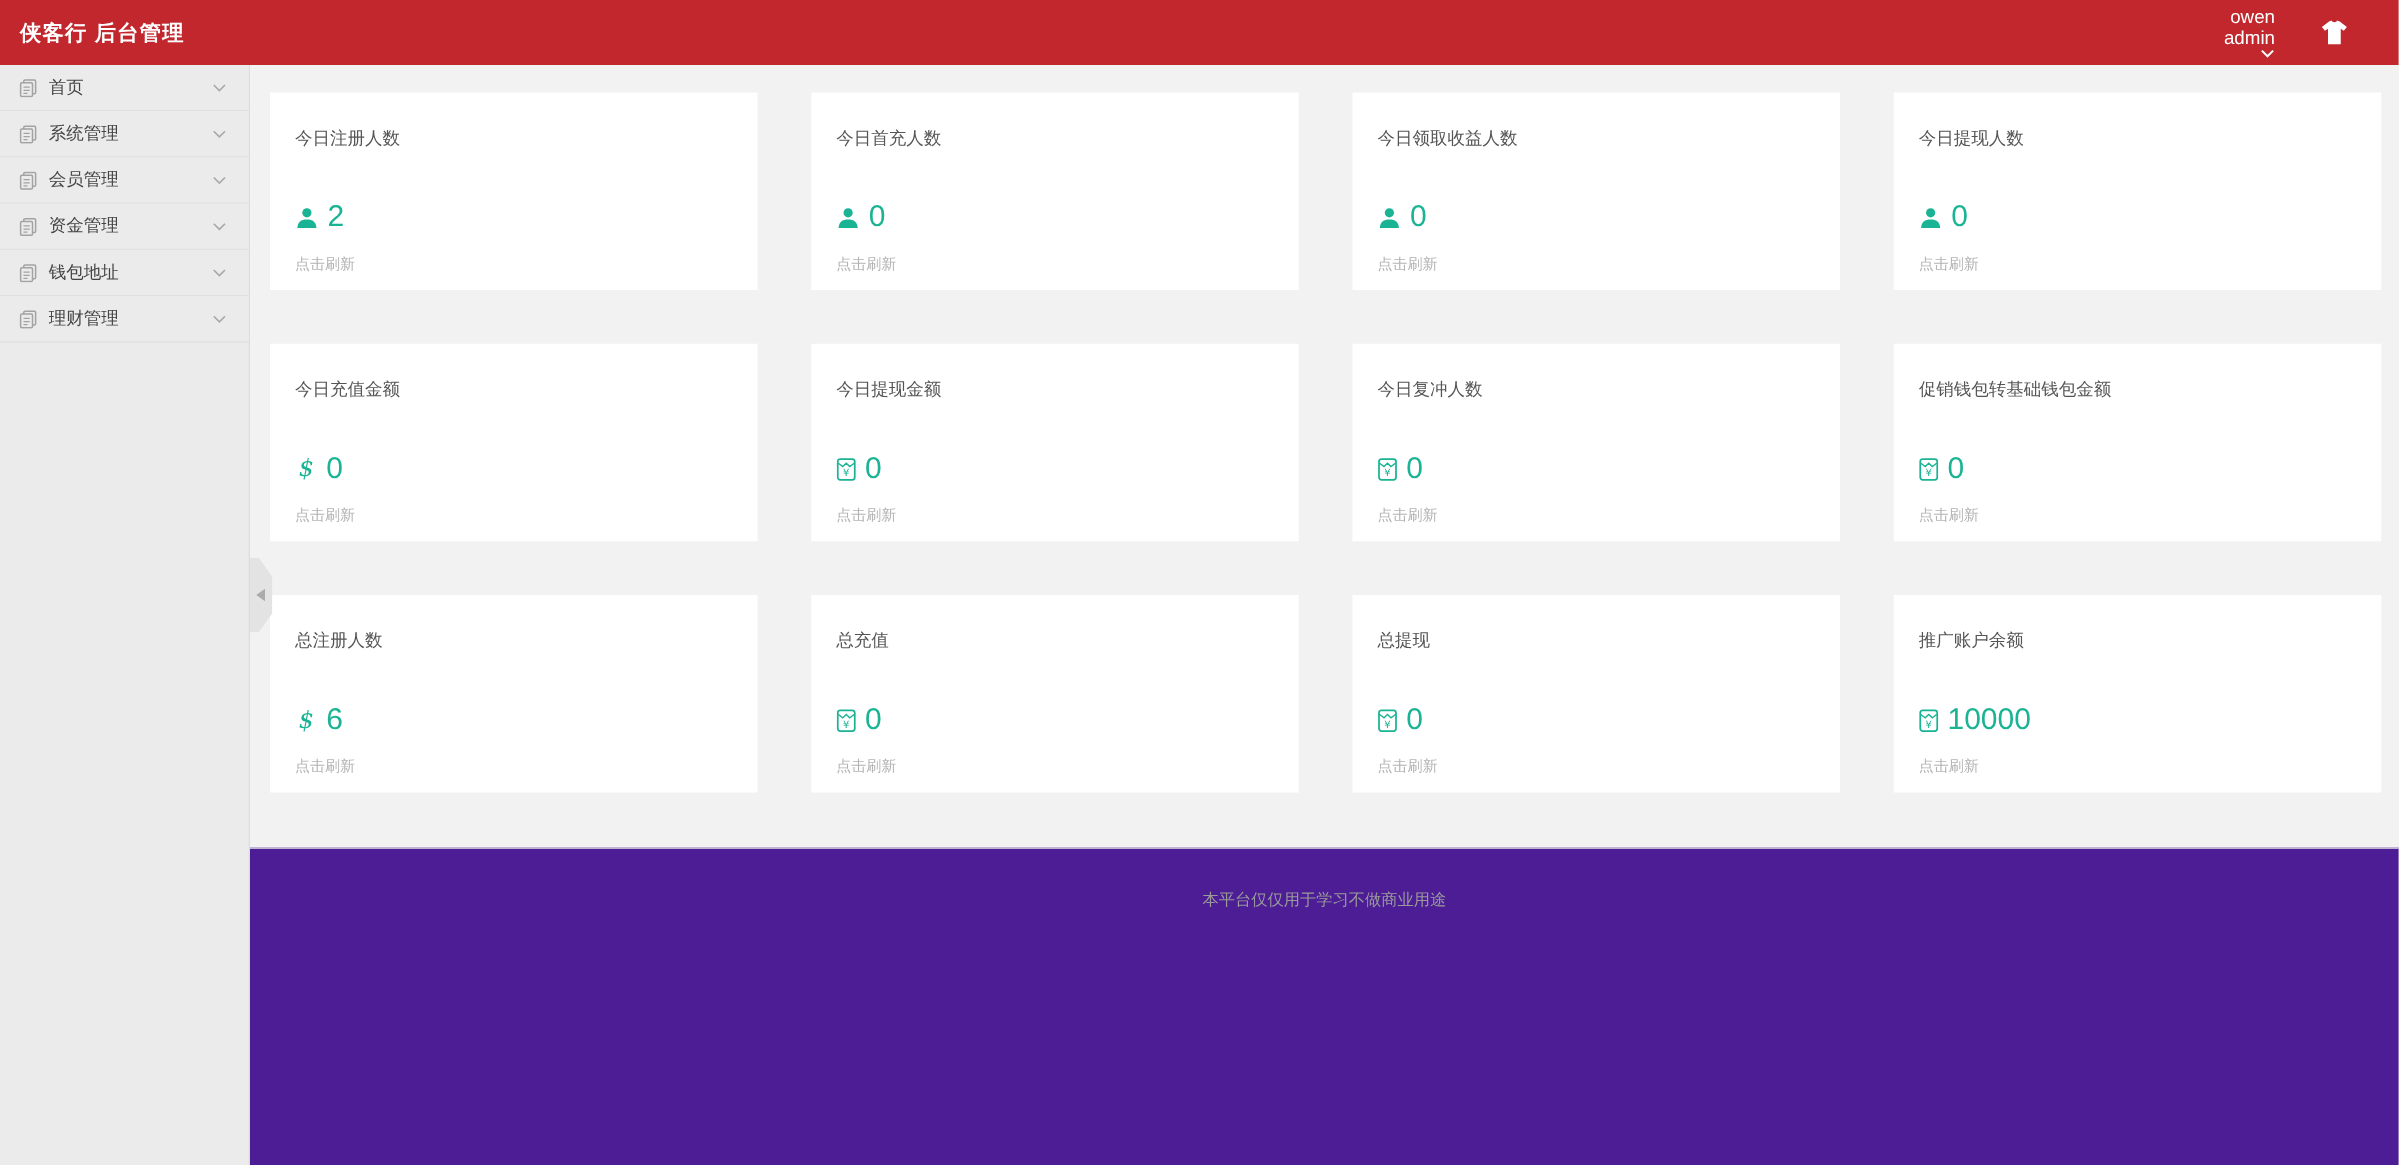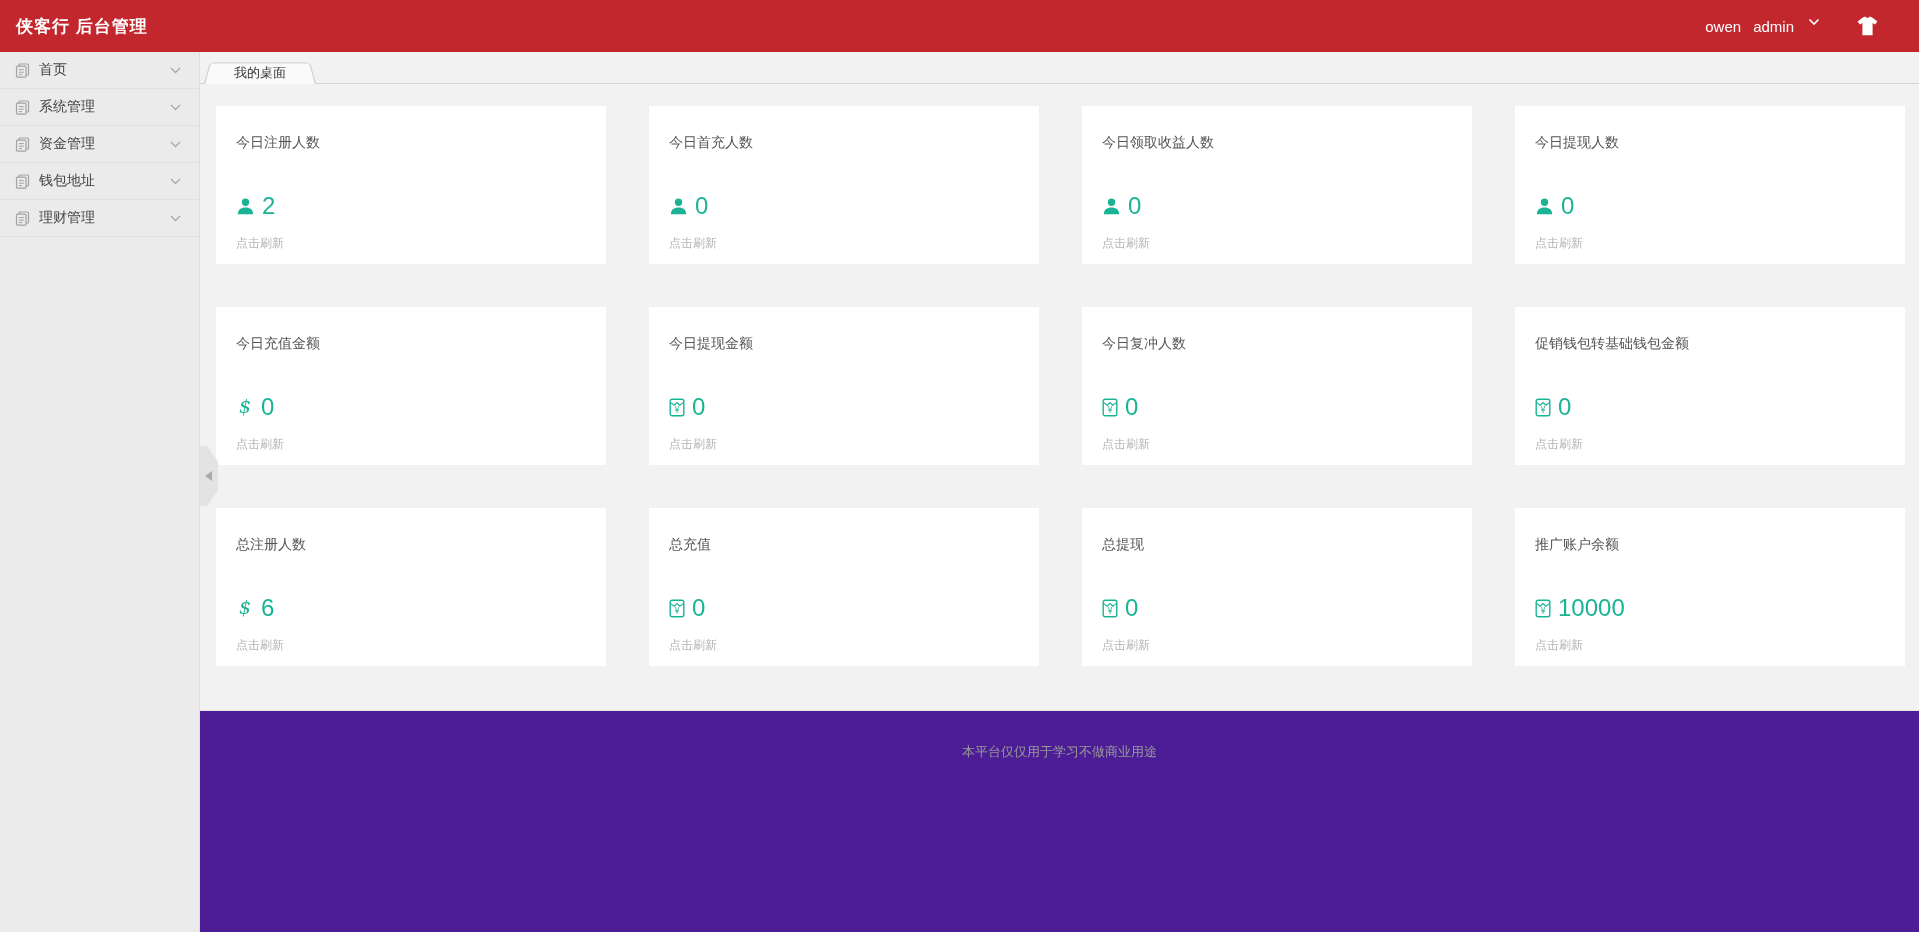--- a/index.html
+++ b/index.html
@@ -4,21 +4,21 @@
 <style>
   * { box-sizing: border-box; margin: 0; padding: 0; }
   html,body { width:1919px; height:932px; overflow:hidden;
     font-family:"Liberation Sans","DejaVu Sans",sans-serif; background:#f2f2f2; }
 
   
   .topbar { height:52px; background:#c1272d; display:flex; align-items:center;
     padding:0 40px 0 16px; color:#fff; }
   .topbar .brand { font-size:17px; font-weight:bold; letter-spacing:1px; }
   .topbar .right { margin-left:auto; display:flex; align-items:center; gap:14px; font-size:15px; }
-  .userbox { display:flex; align-items:flex-start; gap:12px; cursor:pointer; }
+  .userbox { display:flex; align-items:flex-end; cursor:pointer;flex-direction:column; }
   .userbox .chev { margin-left:2px; display:inline-flex; }
   .tshirt { margin-left:22px; display:inline-flex; cursor:pointer; }
 
   
   .layout { display:flex; height:888px; position:relative; }
 
   
   .sidebar { width:200px; background:#ebebeb; border-right:1px solid #dcdcdc; flex:0 0 200px; }
   .side-item { height:37px; display:flex; align-items:center; padding:0 18px 0 15px;
     font-size:14px; color:#444; border-bottom:1px solid #e0e0e0; cursor:pointer; background:#ebebeb; }
@@ -116,20 +116,37 @@
         </svg>
       </span>
       <span class="lbl">系统管理</span>
       <span class="chev">
         <svg width="11" height="7" viewBox="0 0 11 7">
             <polyline points="1,1 5.5,5.5 10,1" fill="none" stroke="#a8a8a8" stroke-width="1.3"></polyline>
           </svg>
       </span>
     </div>
 
+    <div class="side-item">
+      <span class="doc-ic">
+        <svg width="15" height="15" viewBox="0 0 15 15">
+          <rect x="4" y="1" width="9.5" height="11" rx="1" fill="none" stroke="#a3a3a3" stroke-width="1.2"></rect>
+          <rect x="1.5" y="3.2" width="9.5" height="11" rx="1" fill="#ebebeb" stroke="#a3a3a3" stroke-width="1.2"></rect>
+          <line x1="3.8" y1="6.6" x2="8.8" y2="6.6" stroke="#a3a3a3" stroke-width="1"></line>
+          <line x1="3.8" y1="9.2" x2="8.8" y2="9.2" stroke="#a3a3a3" stroke-width="1"></line>
+          <line x1="3.8" y1="11.6" x2="7" y2="11.6" stroke="#a3a3a3" stroke-width="1"></line>
+        </svg>
+      </span>
+      <span class="lbl">会员管理</span>
+      <span class="chev">
+        <svg width="11" height="7" viewBox="0 0 11 7">
+            <polyline points="1,1 5.5,5.5 10,1" fill="none" stroke="#a8a8a8" stroke-width="1.3"></polyline>
+          </svg>
+      </span>
+    </div>
 
     <div class="side-item">
       <span class="doc-ic">
         <svg width="15" height="15" viewBox="0 0 15 15">
           <rect x="4" y="1" width="9.5" height="11" rx="1" fill="none" stroke="#a3a3a3" stroke-width="1.2"></rect>
           <rect x="1.5" y="3.2" width="9.5" height="11" rx="1" fill="#ebebeb" stroke="#a3a3a3" stroke-width="1.2"></rect>
           <line x1="3.8" y1="6.6" x2="8.8" y2="6.6" stroke="#a3a3a3" stroke-width="1"></line>
           <line x1="3.8" y1="9.2" x2="8.8" y2="9.2" stroke="#a3a3a3" stroke-width="1"></line>
           <line x1="3.8" y1="11.6" x2="7" y2="11.6" stroke="#a3a3a3" stroke-width="1"></line>
         </svg>
@@ -178,23 +195,20 @@
           </svg>
       </span>
     </div>
   </div>
 
   <div class="collapse-handle">
     <span class="tri"></span>
   </div>
 
   <div class="main">
-    <div class="tabbar">
-      <span class="tab">我的桌面</span>
-    </div>
 
     <div class="cards-wrap" id="cards">
       <div class="card">
         <div class="card-title">今日注册人数</div>
         <div class="card-value">
           <span class="ico show">
             <svg width="19" height="19" viewBox="0 0 16 16">
               <circle cx="8" cy="4.4" r="3.1" fill="#1ab394"></circle>
               <path d="M1.6 14.6 C1.6 10.6 4.2 8.9 8 8.9 C11.8 8.9 14.4 10.6 14.4 14.6 Z" fill="#1ab394"></path>
             </svg>

